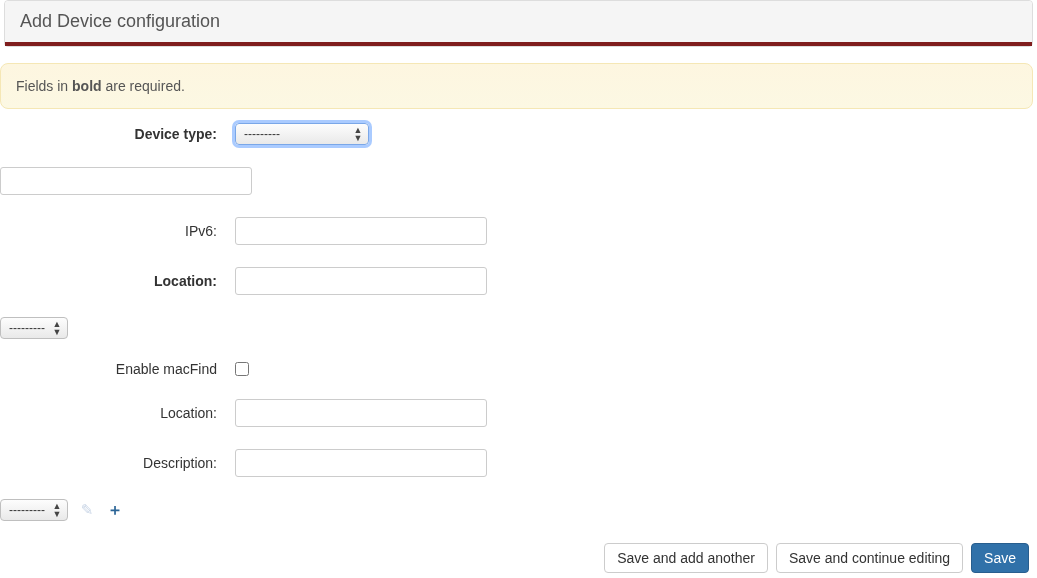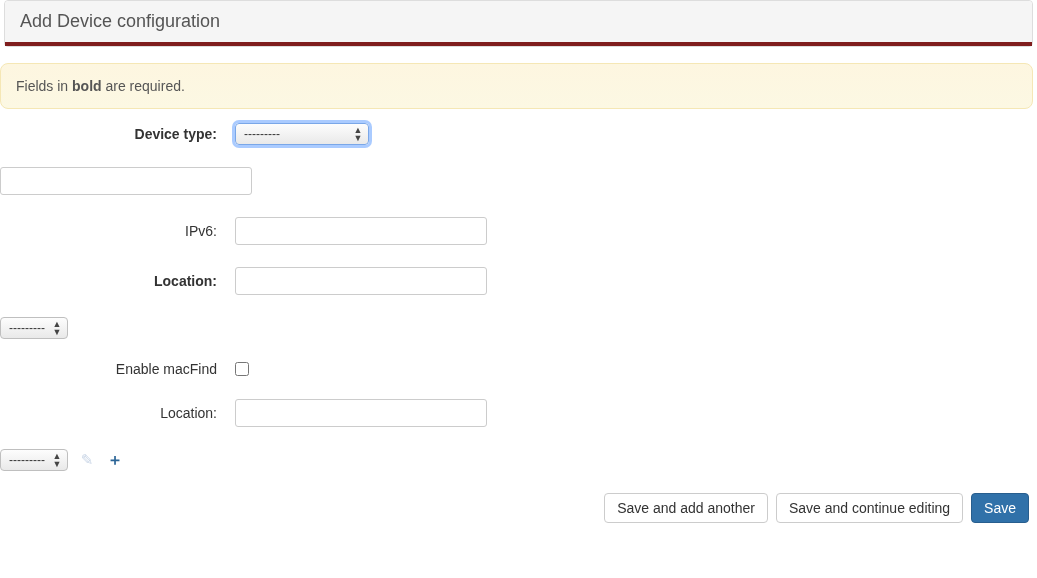--- a/index.html
+++ b/index.html
@@ -198,20 +198,26 @@
   </div>
 
 
   <div class="form-row">
     <div class="lbl">Location:</div>
     <div class="ctl">
         <input class="text" value="" style="">
       </div>
   </div>
 
+  <div class="form-row">
+    <div class="lbl">Description:</div>
+    <div class="ctl">
+        <input class="text" value="" style="">
+      </div>
+  </div>
 
   <div class="form-row">
     <div class="ctl">
       <div class="select narrow">
         <span>---------</span>
         <span class="caret">
             <span>▲</span>
             <span>▼</span>
           </span>
       </div>

